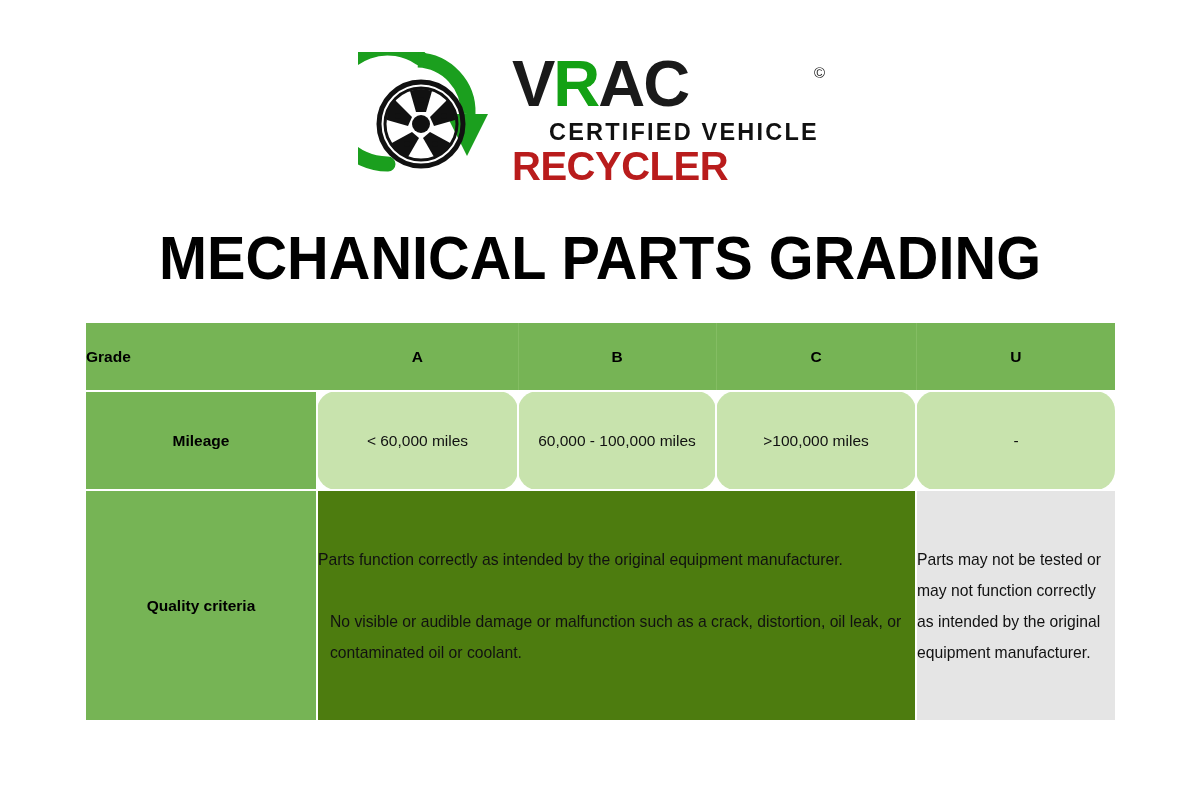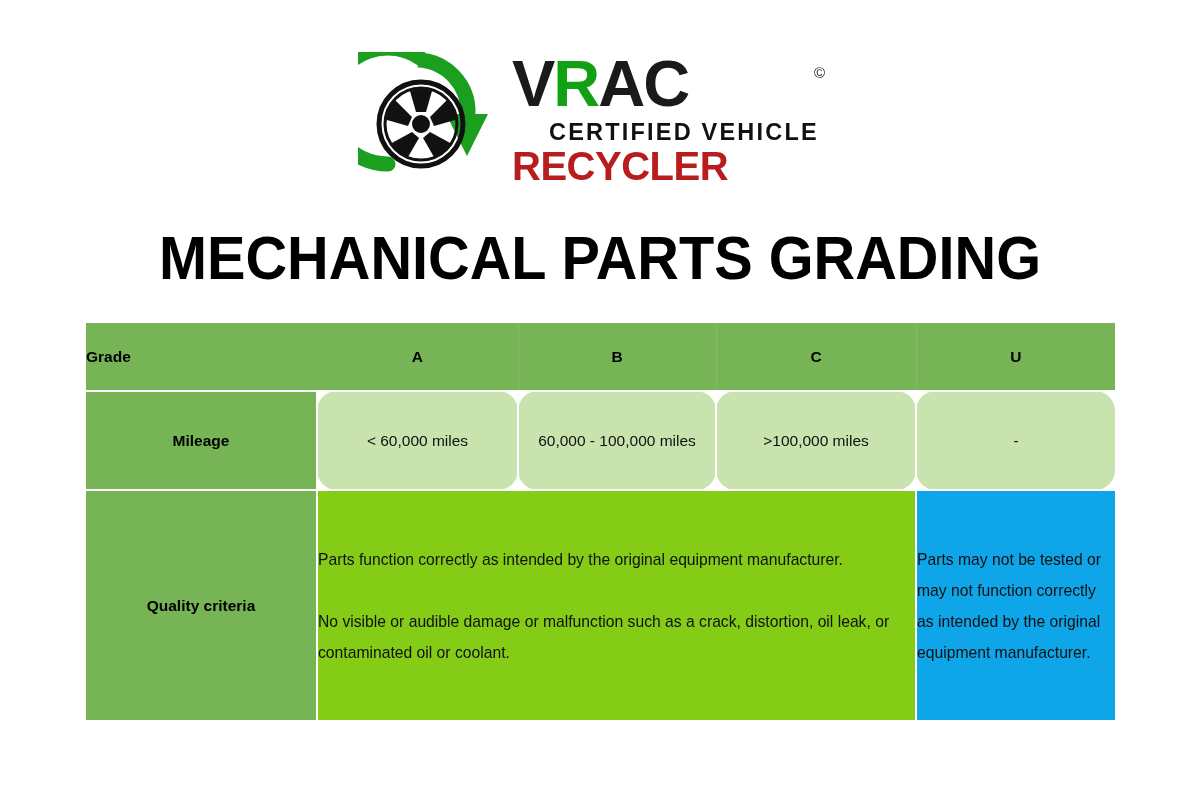--- a/index.html
+++ b/index.html
@@ -156,35 +156,35 @@
     padding: 0 8px;
     border-radius: 20px;
   }
   .mileage-cell.last { border-right: none; }
   .mileage-cell.dash-cell {
     vertical-align: top;
     padding-top: 22px;
   }
 
   .quality-cell {
-    background: #84cc16;
+    background: #4d7c0f;
     height: 229px;
     color: #111111;
     font-size: 15.7px;
     line-height: 31px;
     text-align: left;
     vertical-align: middle;
     padding: 0 14px 0 18px;
     border-top: 2px solid #ffffff;
     border-right: 2px solid #ffffff;
   }
   .quality-cell p { margin: 0; }
-  .quality-cell p + p { margin-top: 31px; }
+  .quality-cell p + p { margin-top: 31px; padding-left: 12px; }
   .quality-cell.u-cell {
-    background: #0ea5e9;
+    background: #e5e5e5;
     border-right: none;
     padding: 0 10px 0 14px;
     font-size: 15.7px;
     vertical-align: middle;
   }
 </style>
 </head>
 <body>
 
 <div id="logo-block">

